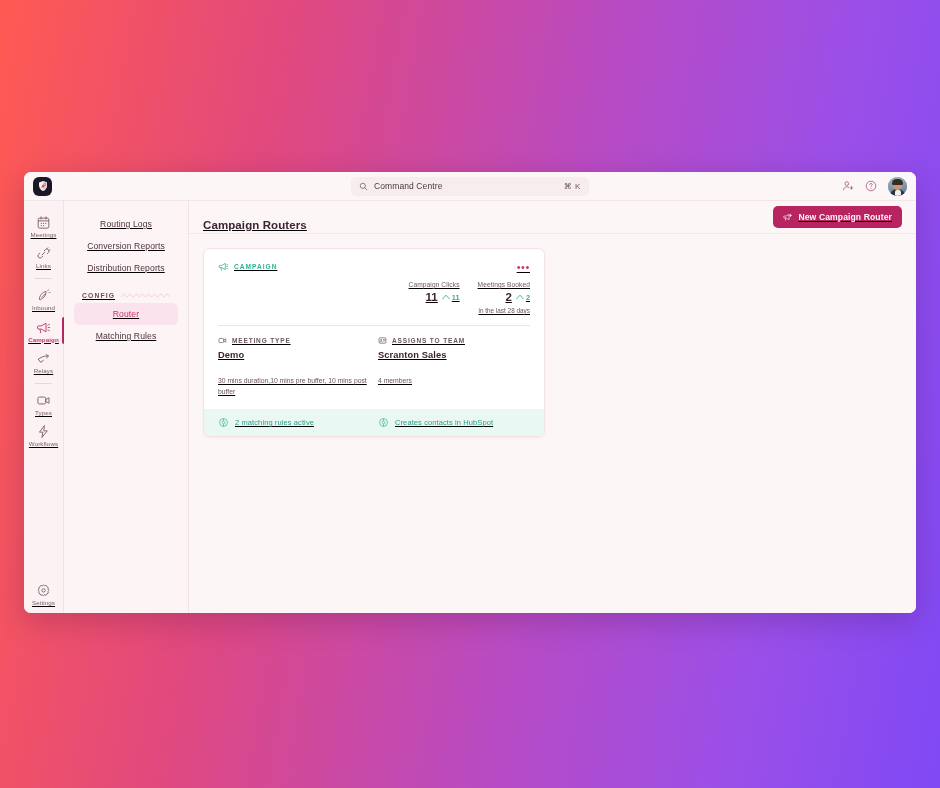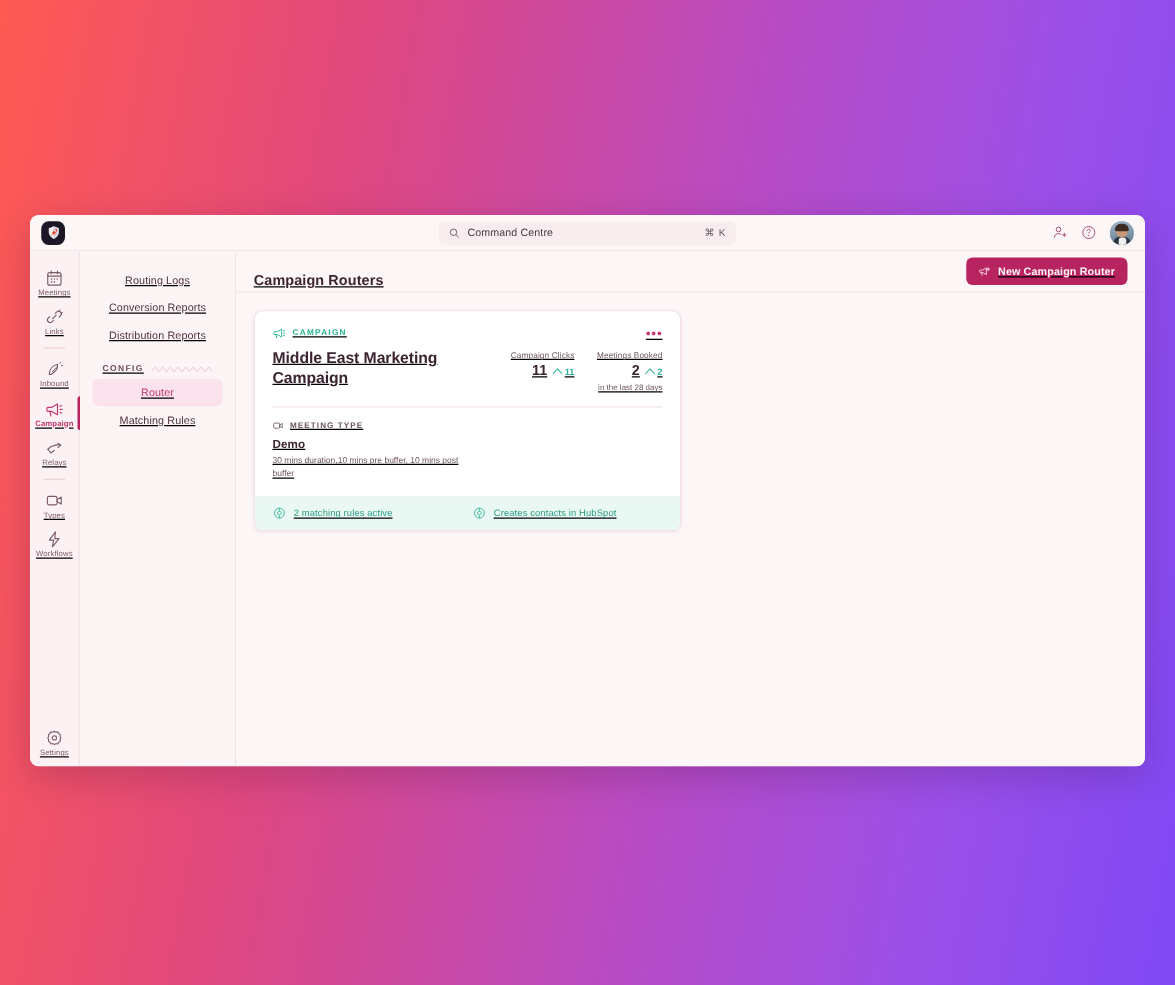--- a/index.html
+++ b/index.html
@@ -315,21 +315,21 @@
     font-size: 6.5px;
     font-weight: bold;
     letter-spacing: .85px;
     color: #6B5560;
     white-space: nowrap;
   }
   .col-val {
     font-size: 9.3px;
     font-weight: bold;
     color: #3B2430;
-    margin-bottom: 4px;
+    margin-bottom: 16px;
     letter-spacing: .1px;
   }
   .col-sub {
     font-size: 6.8px;
     color: #6B5560;
     line-height: 1.55;
   }
 
   .card-footer {
     background: #E9F8F3;
@@ -531,21 +531,20 @@
                   <path d="M4 9.5h4.2L16 5.2v13.6L8.2 14.5H4a1.6 1.6 0 0 1-1.6-1.6v-1.8A1.6 1.6 0 0 1 4 9.5Z" fill="none" stroke="#2BB596" stroke-width="1.7" stroke-linejoin="round"></path>
                   <path d="M6.4 14.8 L7.6 20.4" stroke="#2BB596" stroke-width="1.7" stroke-linecap="round"></path>
                   <path d="M19 8.4 L21.2 7.4M19.4 12 L21.8 12M19 15.6 L21.2 16.6" stroke="#2BB596" stroke-width="1.5" stroke-linecap="round"></path>
                 </svg>
                 <span class="tag-lbl">CAMPAIGN</span>
               </div>
               <div class="dots">•••</div>
             </div>
 
             <div class="card-main">
-              <div class="card-name">Middle East Marketing Campaign</div>
 
               <div class="stats">
                 <div class="stat">
                   <div class="stat-label">Campaign Clicks</div>
                   <div class="stat-row">
                     <span class="stat-val">11</span>
                     <span class="stat-delta">
                       <svg width="8" height="6" viewBox="0 0 10 7">
                         <polyline points="0.6,6 5,1.2 9.4,6" fill="none" stroke="#2BB596" stroke-width="1.1" stroke-linecap="round" stroke-linejoin="round"></polyline>
                       </svg>
@@ -579,20 +578,34 @@
                 <svg width="9" height="9" viewBox="0 0 24 24">
                   <rect x="2.6" y="6.5" width="12.6" height="11" rx="2.4" fill="none" stroke="#6B5560" stroke-width="1.8"></rect>
                   <path d="M15.2 10.6 L20.8 7.4v9.2l-5.6-3.2Z" fill="none" stroke="#6B5560" stroke-width="1.8" stroke-linejoin="round"></path>
                 </svg>
                 <span class="ch-lbl">MEETING TYPE</span>
               </div>
               <div class="col-val">Demo</div>
               <div class="col-sub">30 mins duration,10 mins pre buffer, 10 mins post buffer</div>
             </div>
 
+            <div class="col">
+              <div class="col-head">
+                <svg width="9" height="9" viewBox="0 0 24 24">
+                  <rect x="2.8" y="4.8" width="18.4" height="14.4" rx="2.6" fill="none" stroke="#6B5560" stroke-width="1.8"></rect>
+                  <circle cx="8.6" cy="10.6" r="1.9" fill="none" stroke="#6B5560" stroke-width="1.6"></circle>
+                  <path d="M5.4 16.2c.5-1.6 1.8-2.5 3.2-2.5s2.7.9 3.2 2.5" fill="none" stroke="#6B5560" stroke-width="1.6" stroke-linecap="round"></path>
+                  <line x1="14.4" y1="9.6" x2="18.8" y2="9.6" stroke="#6B5560" stroke-width="1.6" stroke-linecap="round"></line>
+                  <line x1="14.4" y1="13" x2="18.8" y2="13" stroke="#6B5560" stroke-width="1.6" stroke-linecap="round"></line>
+                </svg>
+                <span class="ch-lbl">ASSIGNS TO TEAM</span>
+              </div>
+              <div class="col-val">Scranton Sales</div>
+              <div class="col-sub">4 members</div>
+            </div>
           </div>
 
           <div class="card-footer">
             <div class="fitem">
               <svg width="11" height="11" viewBox="0 0 24 24">
                 <circle cx="12" cy="12" r="8.6" fill="none" stroke="#2BB596" stroke-width="1.5"></circle>
                 <circle cx="12" cy="12" r="3.2" fill="none" stroke="#2BB596" stroke-width="1.4"></circle>
                 <line x1="12" y1="3.4" x2="12" y2="8.8" stroke="#2BB596" stroke-width="1.4"></line>
                 <line x1="12" y1="15.2" x2="12" y2="20.6" stroke="#2BB596" stroke-width="1.4"></line>
               </svg>

